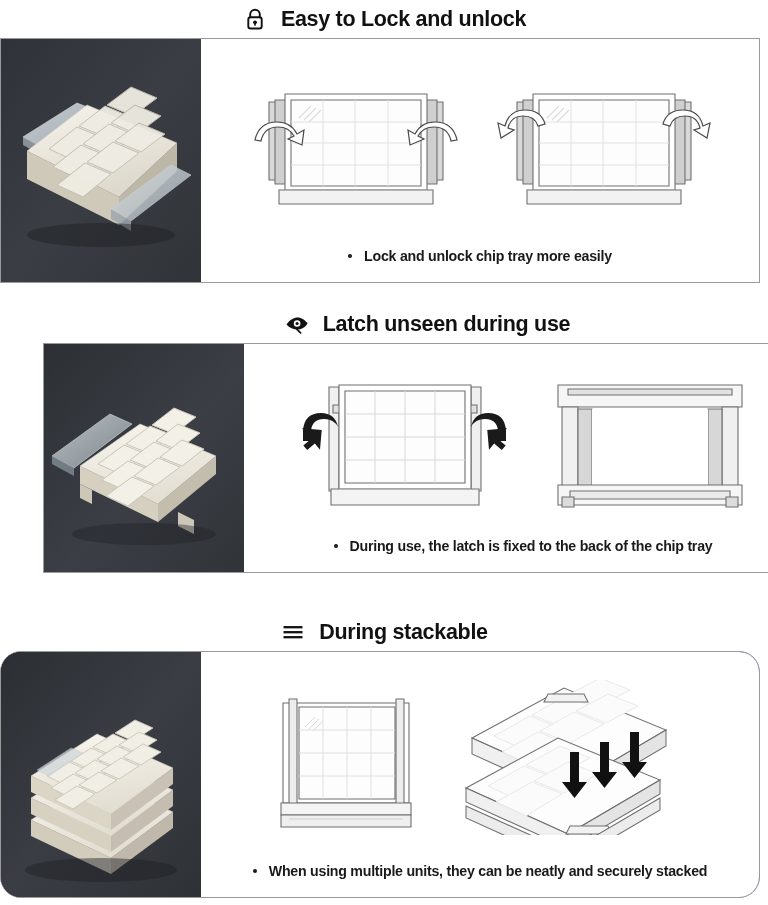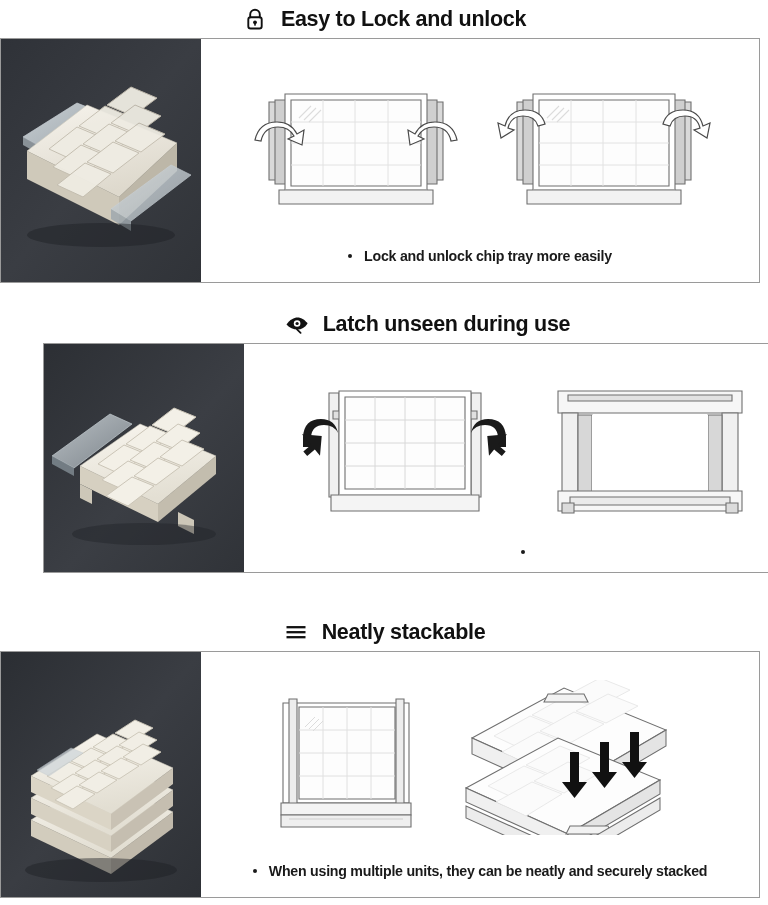--- a/index.html
+++ b/index.html
@@ -101,21 +101,21 @@
     color: #1a1a1a;
     white-space: nowrap;
   }
 
   
   #section-1 { top: 0; }
   #section-1 .panel { height: 245px; }
   #section-2 { top: 305px; padding-left: 43px; }
   #section-2 .panel { height: 230px; }
   #section-3 { top: 613px; }
-  #section-3 .panel { height: 247px; }
+  #section-3 .panel { height: 247px; border-radius: 21px; }
 
   .panel-wrap {
     padding: 0 8px 0 0;
   }
 
   svg { display: block; }
 </style>
 </head>
 <body>
 
@@ -369,40 +369,41 @@
                 <path d="M30,122 h160 v8 h-160 z" fill="#eaeaea"></path>
                 <path d="M22,128 h12 v10 h-12 z" fill="#dcdcdc"></path>
                 <path d="M186,128 h12 v10 h-12 z" fill="#dcdcdc"></path>
               </g>
             </svg>
           </div>
 
         </div>
         <div class="caption">
           <span class="bullet-dot"></span>
+          <span class="caption-text">During use, the latch is fixed to the back of the chip tray</span>
         </div>
       </div>
 
     </div>
     </div>
   </div>
 
   <div class="section" id="section-3">
 
     <div class="heading">
       <span class="heading-icon">
         <svg viewBox="0 0 26 26" width="26" height="26">
           <g stroke="#111" stroke-width="2.3" stroke-linecap="butt">
             <path d="M3.5 8.2 H22.5"></path>
             <path d="M3.5 13.2 H22.5"></path>
             <path d="M3.5 18.2 H22.5"></path>
           </g>
         </svg>
       </span>
-      <span class="heading-text">Neatly stackable</span>
+      <span class="heading-text">During stackable</span>
     </div>
 
     <div class="panel-wrap">
     <div class="panel">
 
       <div class="photo">
         <div class="photo-inner">
           <svg viewBox="0 0 200 245" width="200" height="245" preserveAspectRatio="none">
             <defs>
               <linearGradient id="bg3" x1="0" y1="0" x2="1" y2="1">

